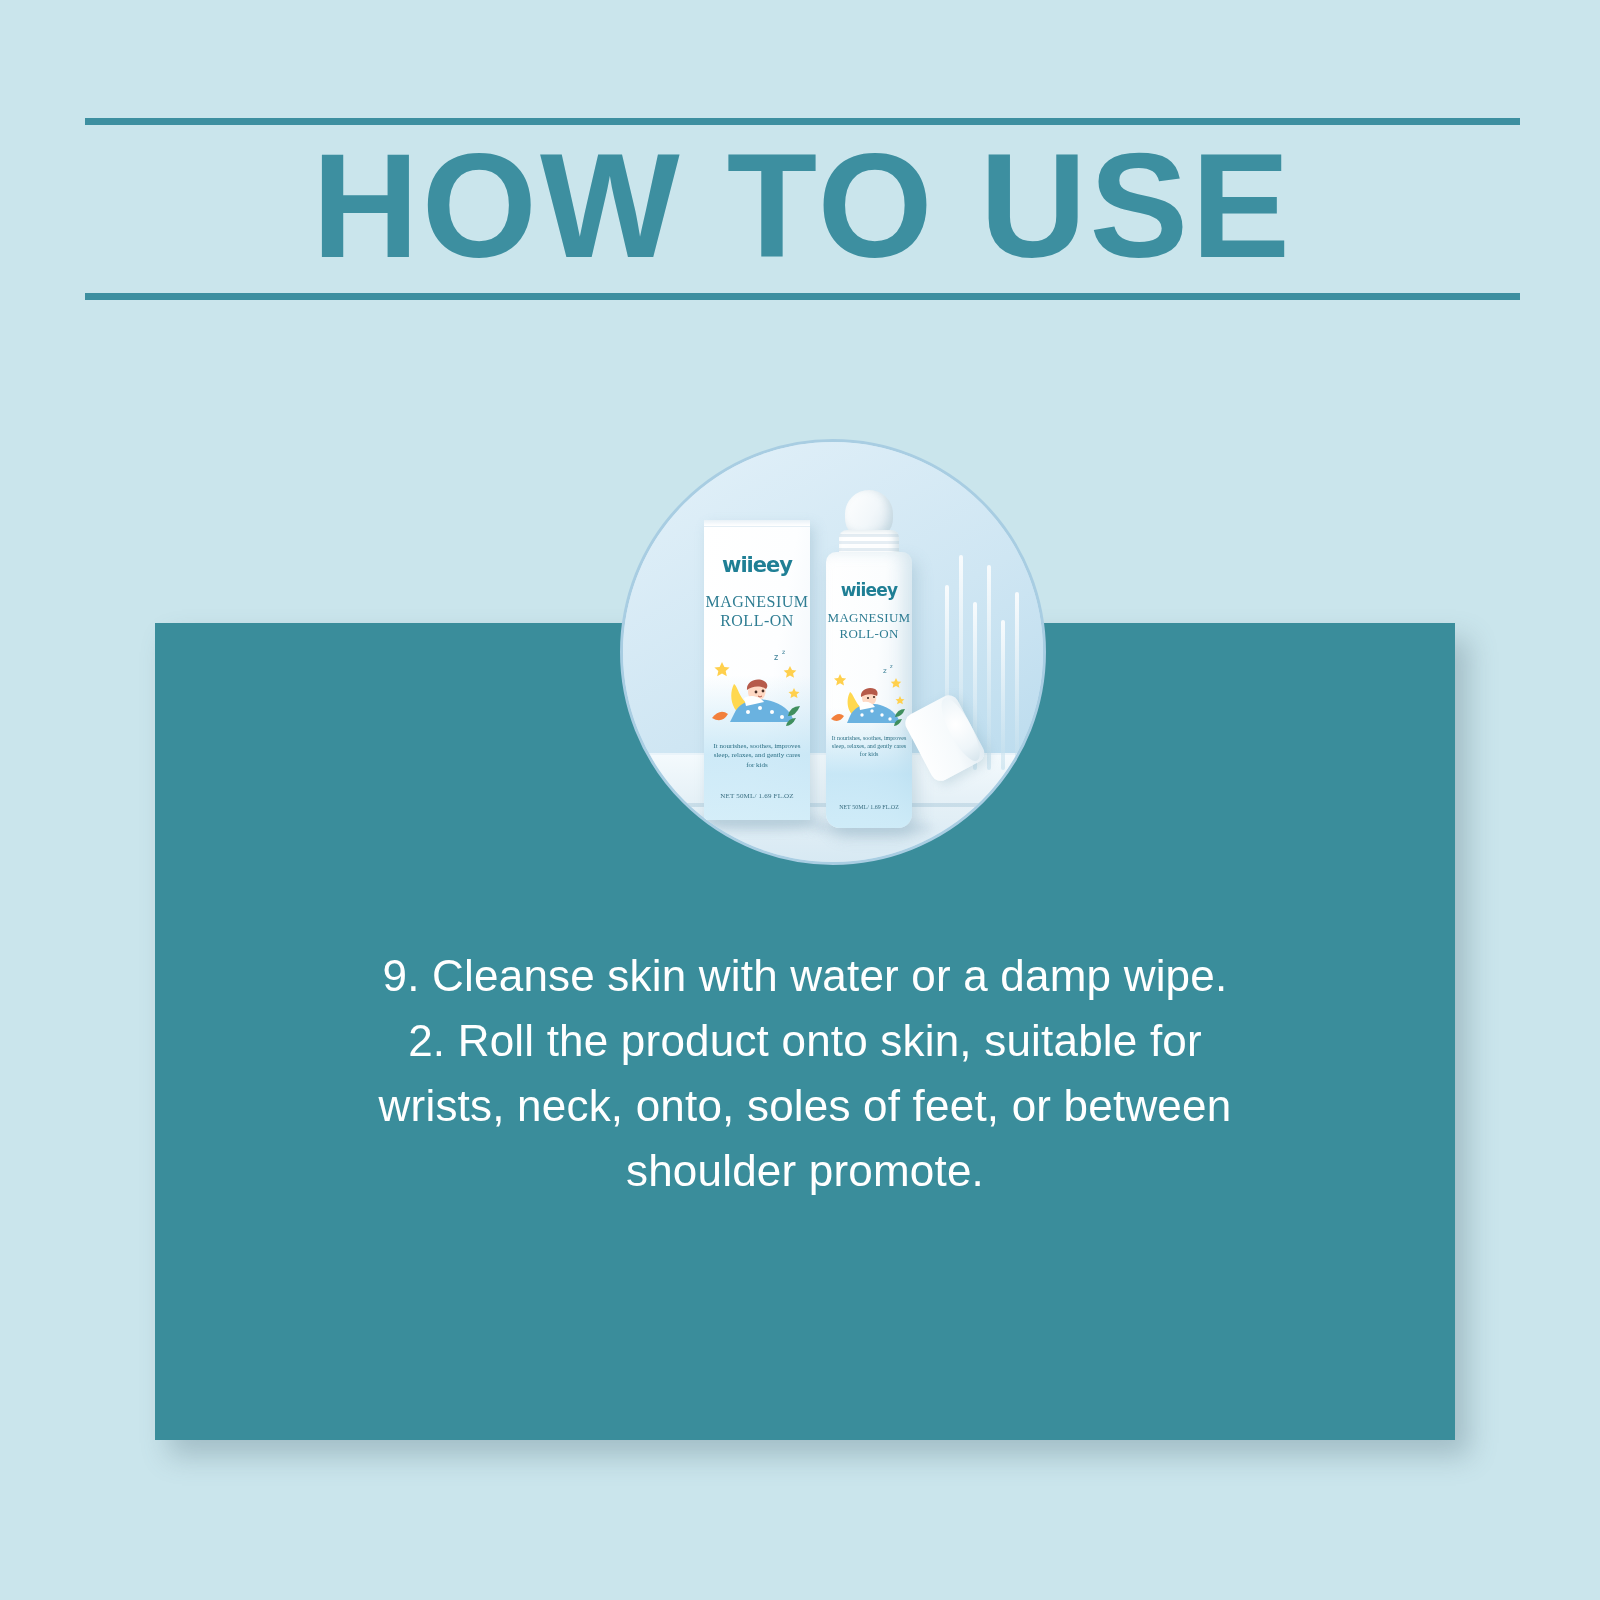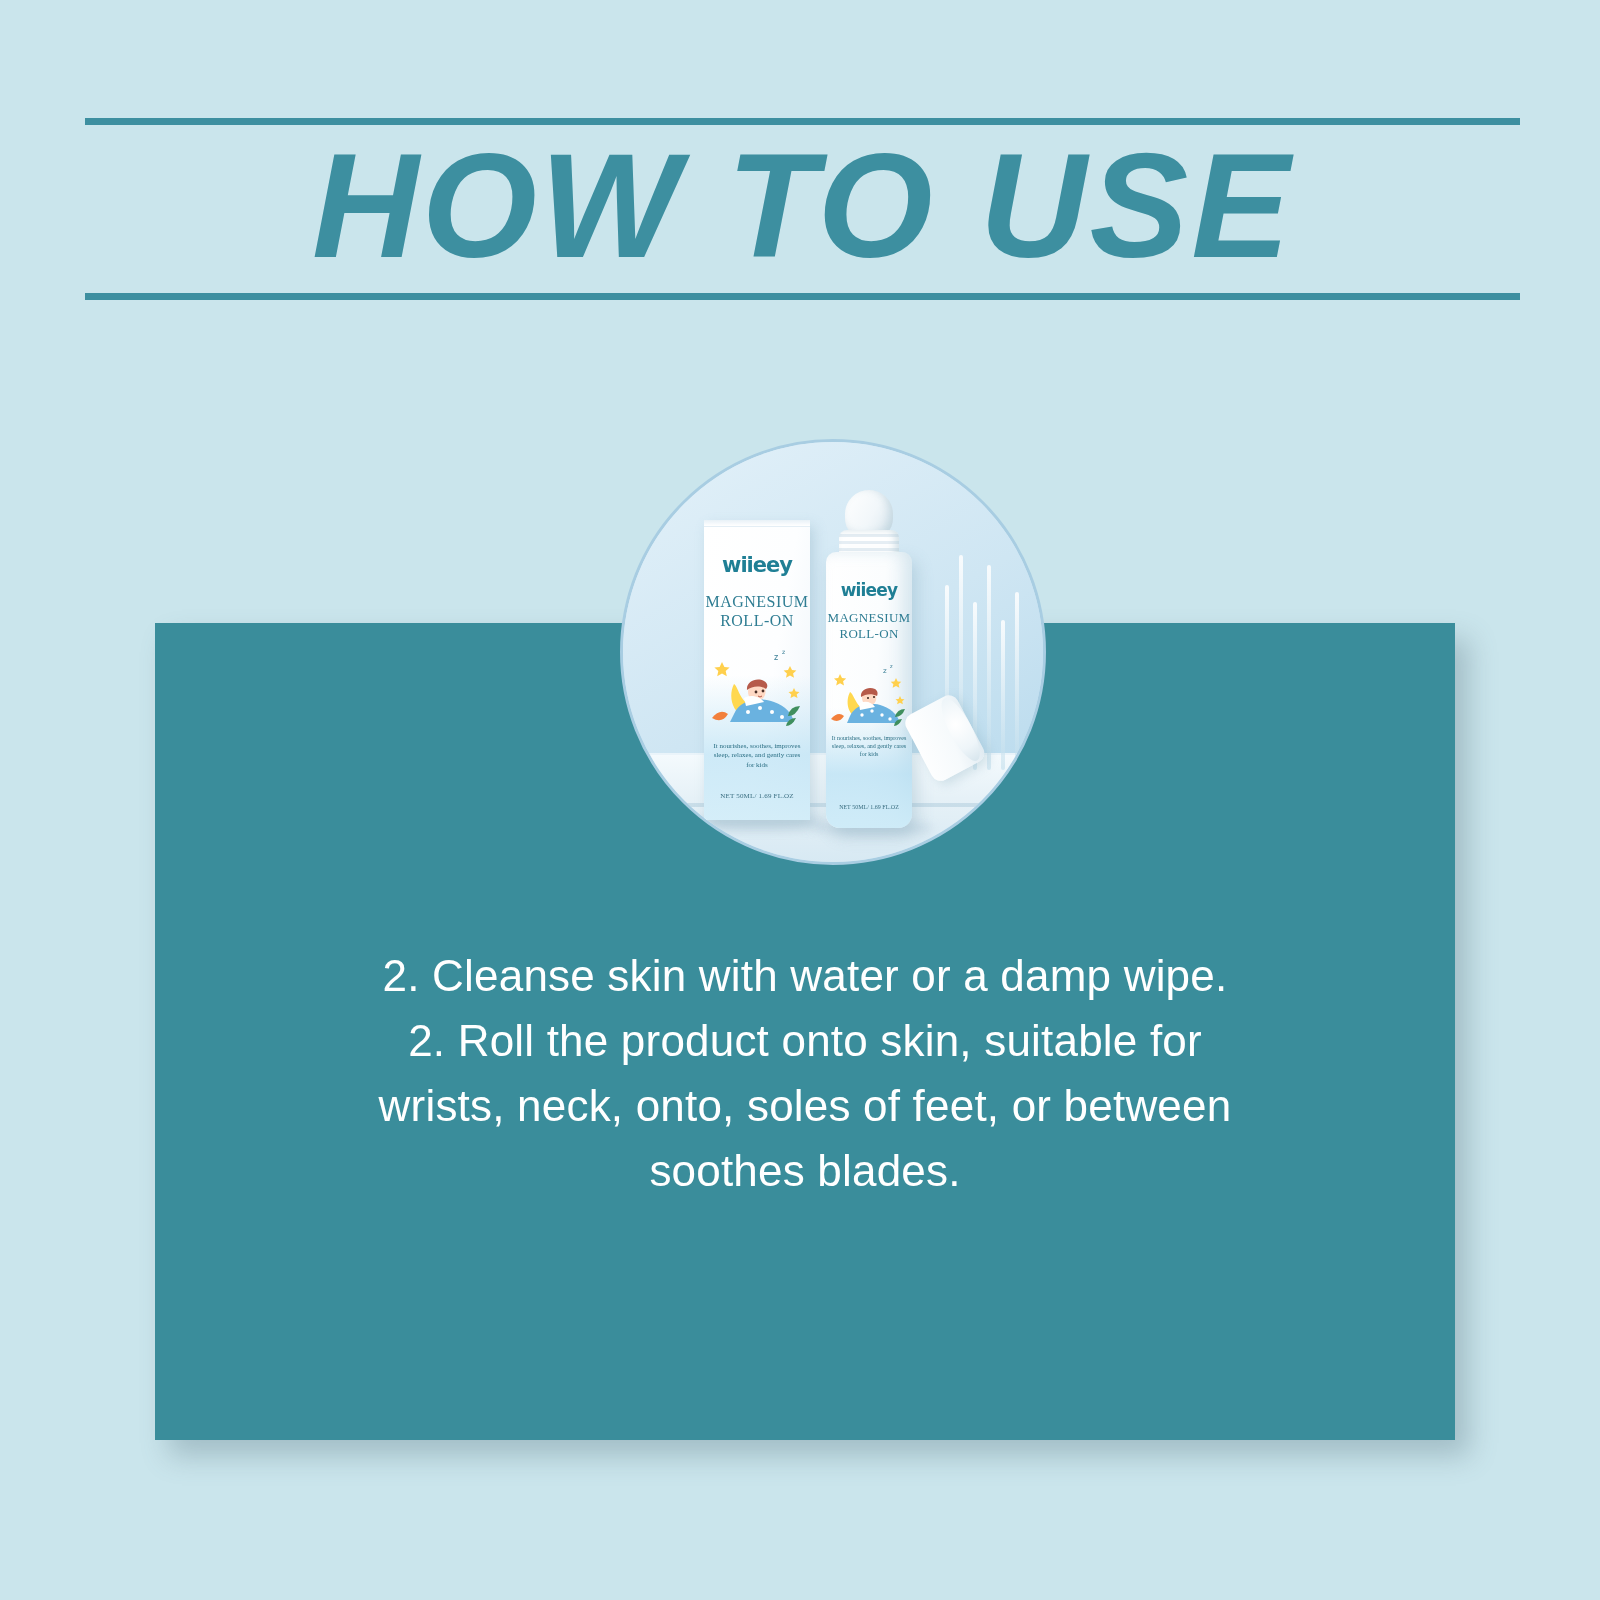--- a/index.html
+++ b/index.html
@@ -15,21 +15,20 @@
     position: relative;
   }
 
   
   #header {
     position: absolute;
     left: 85px;
     top: 118px;
     width: 1435px;
     height: 182px;
-    font-style: italic;
   }
   .rule {
     position: absolute;
     left: 0;
     width: 100%;
     height: 7px;
     background: #3d8fa0;
   }
   .rule.top { top: 0; }
   .rule.bottom { bottom: 0; }
@@ -280,24 +279,24 @@
 <body>
 
 <div id="header">
   <div class="rule top"></div>
   <div id="page-title">HOW TO USE</div>
   <div class="rule bottom"></div>
 </div>
 
 <div id="content-panel">
   <div id="instructions">
-    <span class="step-line">2. Cleanse skin with water or a damp wipe.</span>
+    <span class="step-line">9. Cleanse skin with water or a damp wipe.</span>
     <span class="step-line">2. Roll the product onto skin, suitable for</span>
     <span class="step-line">wrists, neck, onto, soles of feet, or between</span>
-    <span class="step-line">soothes blades.</span>
+    <span class="step-line">shoulder promote.</span>
   </div>
 </div>
 
 <div id="product-circle">
   <div id="circle-wall"></div>
   <div id="circle-table"></div>
   <div id="circle-table-edge"></div>
 
   <div class="reed" style="left:322px; height:185px;"></div>
   <div class="reed" style="left:336px; height:215px;"></div>

